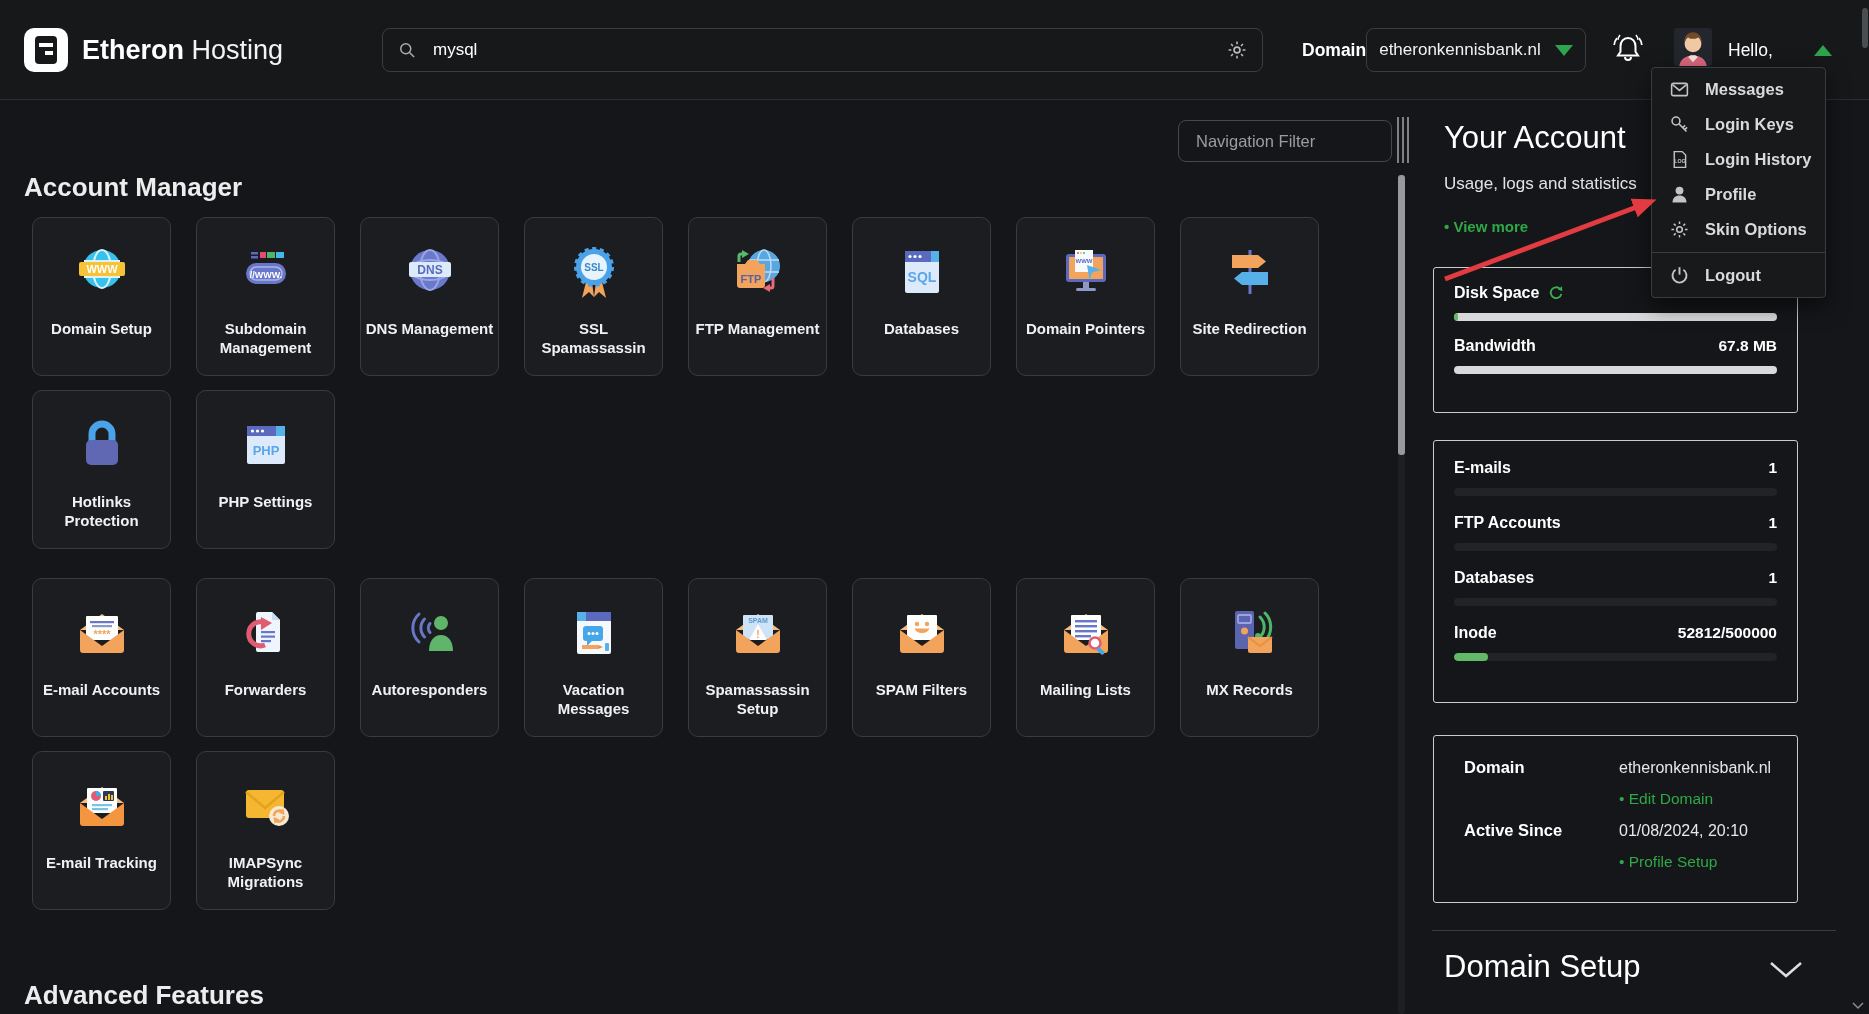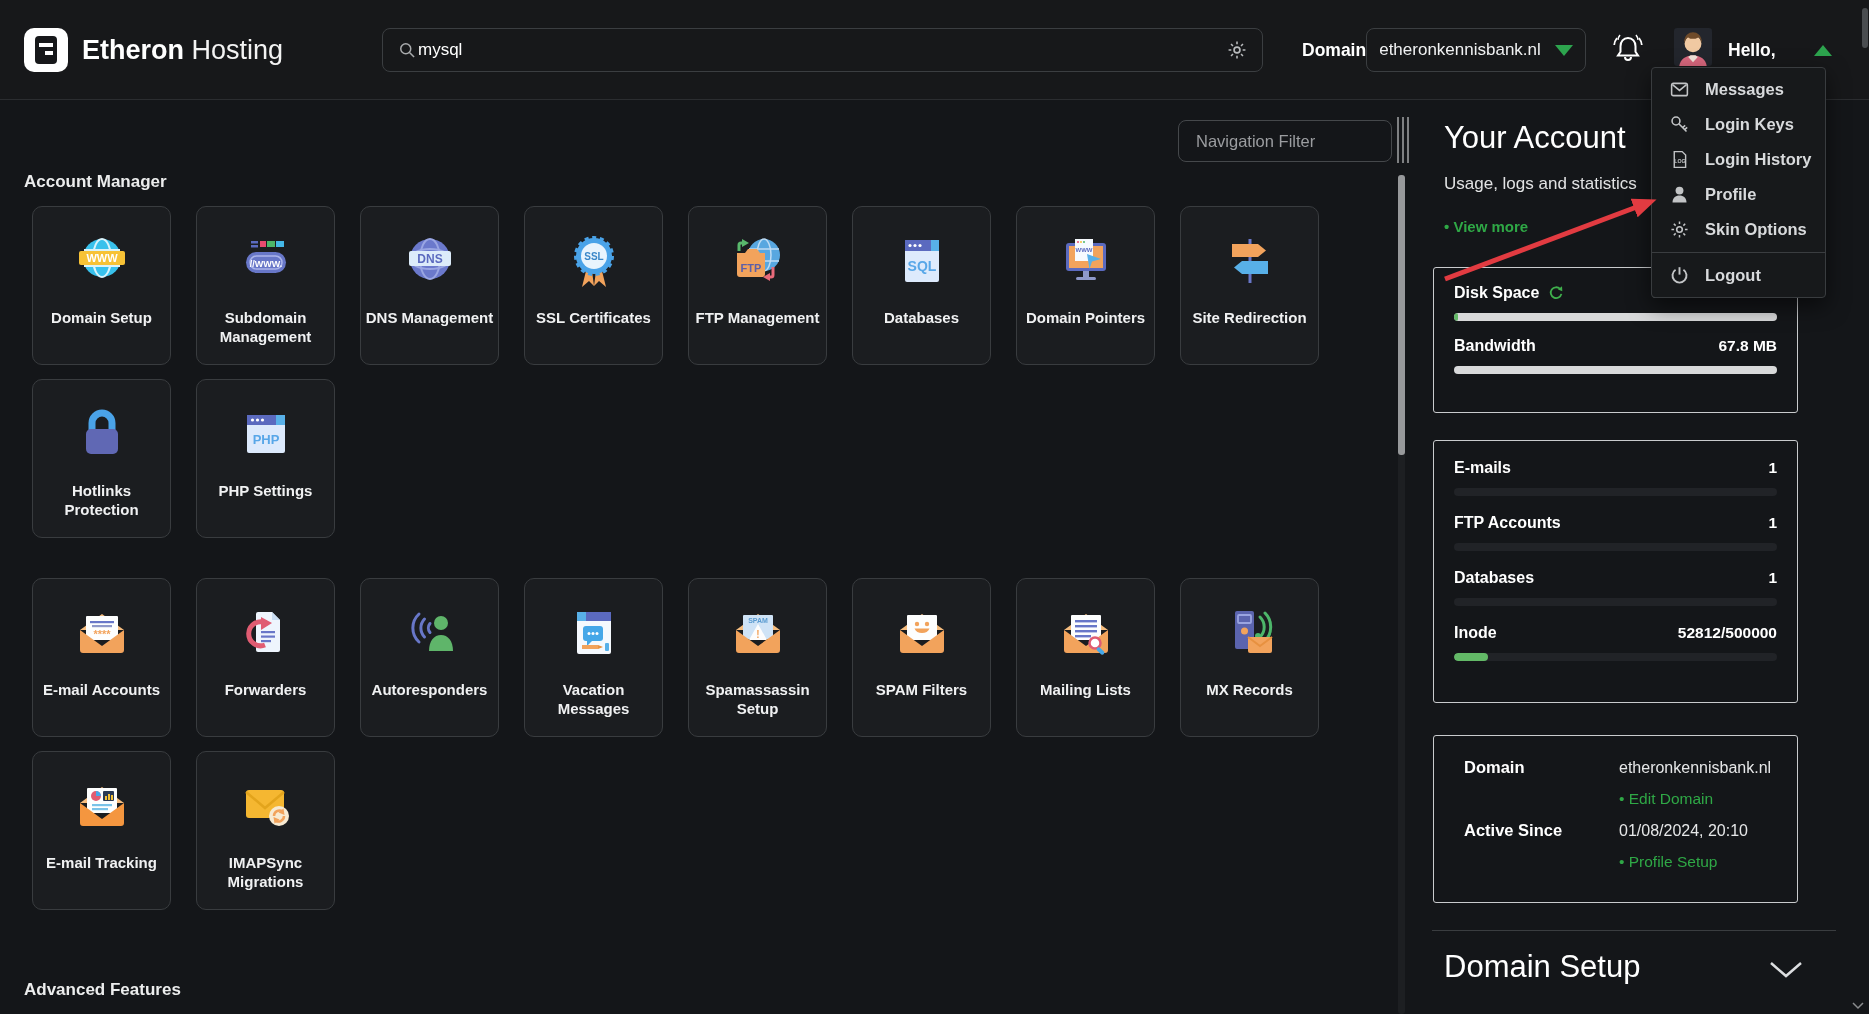--- a/index.html
+++ b/index.html
@@ -20,47 +20,47 @@
     font-family:"Liberation Sans","DejaVu Sans",sans-serif;
     color:#e8e9ea;
     position:relative;
   }
   
   .topbar{position:absolute;left:0;top:0;width:1869px;height:100px;background:var(--topbar-bg);border-bottom:1px solid #2b2d30;z-index:5;}
   .brand{position:absolute;left:24px;top:28px;display:flex;align-items:center;gap:14px;cursor:pointer;}
   .brand-name{font-size:27px;color:#fff;white-space:nowrap;}
   .brand-name b{font-weight:700;}
   .brand-name span{font-weight:400;opacity:.95;}
-  .search-box{position:absolute;left:382px;top:28px;width:881px;height:44px;border:1px solid #3b3e41;border-radius:8px;display:flex;align-items:center;padding:0 14px;gap:1px;}
+  .search-box{position:absolute;left:382px;top:28px;width:881px;height:44px;border:1px solid #3b3e41;border-radius:8px;display:flex;align-items:center;padding:0 14px;gap:16px;}
   .search-box svg{flex:0 0 auto;}
   .search-input{flex:1;background:transparent;border:none;outline:none;color:#fff;font-size:17px;font-family:inherit;}
   .icon-btn{background:none;border:none;color:#b9bbbd;cursor:pointer;display:flex;align-items:center;padding:0;}
   .domain-label{position:absolute;left:1302px;top:0;height:100px;display:flex;align-items:center;font-weight:700;font-size:17.5px;color:#fff;}
   .domain-select{position:absolute;left:1366px;top:28px;width:220px;height:44px;border:1px solid #3b3e41;border-radius:8px;display:flex;align-items:center;justify-content:center;gap:14px;font-size:17px;color:#f0f1f2;cursor:pointer;}
   .caret-down{width:0;height:0;border-left:9px solid transparent;border-right:9px solid transparent;border-top:11px solid var(--caret-green);}
   .caret-up{width:0;height:0;border-left:9px solid transparent;border-right:9px solid transparent;border-bottom:11px solid var(--caret-green);}
   .bell{position:absolute;left:1608px;top:31px;cursor:pointer;}
   .avatar{position:absolute;left:1674px;top:28px;width:38px;height:38px;cursor:pointer;}
-  .greeting{position:absolute;left:1728px;top:0;height:100px;display:flex;align-items:center;font-weight:700;font-size:17.5px;color:#fff;cursor:pointer;}
+  .greeting{position:absolute;left:1728px;top:0;height:100px;display:flex;align-items:center;font-weight:400;font-size:17.5px;color:#fff;cursor:pointer;}
   .user-caret{position:absolute;left:1814px;top:45px;cursor:pointer;}
   
   .user-menu{position:absolute;left:1651px;top:67px;width:175px;background:#17191b;border:1px solid var(--line);border-radius:4px;padding:4px 0;z-index:50;box-shadow:0 8px 22px rgba(0,0,0,.55);}
   .menu-item{display:flex;align-items:center;gap:15px;height:35px;padding-left:17px;font-weight:700;font-size:16.5px;color:#d8dadc;cursor:pointer;}
   .menu-item .mi-icon{color:#c2c4c6;display:flex;width:21px;justify-content:center;}
   .menu-divider{border-top:1px solid #3a3d40;margin:5px 0;}
   
   .content{position:absolute;left:0;top:100px;width:1414px;height:914px;overflow:hidden;}
   .filter-input{position:absolute;left:1178px;top:20px;width:214px;height:42px;background:transparent;border:1px solid #45484b;border-radius:8px;color:#4d7c0f;padding:0 17px;font-size:16.5px;font-family:inherit;outline:none;}
   .filter-input::placeholder{color:#9b9da0;}
   .grip{position:absolute;left:1397px;top:17px;height:46px;display:flex;gap:3px;cursor:col-resize;}
   .grip i{display:block;width:2px;height:46px;background:#7e8082;}
   .vtrack{position:absolute;left:1398px;top:75px;width:7px;height:839px;background:#1d1f22;border-radius:3px;}
   .vthumb{position:absolute;left:0;top:0;width:7px;height:280px;background:#97999b;border-radius:3px;cursor:grab;}
   .section{position:absolute;left:24px;}
-  .section-title{font-size:17px;font-weight:700;color:#eceded;margin:0 0 14px 0;}
+  .section-title{font-size:26px;font-weight:700;color:#eceded;margin:0 0 14px 0;}
   .grid{display:flex;flex-wrap:wrap;gap:14px 25px;width:1320px;margin-left:8px;}
   .tile{width:139px;height:159px;background:var(--tile-bg);border:1px solid var(--line);border-radius:10px;display:flex;flex-direction:column;align-items:center;cursor:pointer;}
   .tile-icon{margin-top:22px;width:64px;height:64px;text-align:right;}
   .tile-label{margin-top:16px;font-size:15px;font-weight:700;text-align:center;line-height:1.25;color:#f0f1f2;padding:0 4px;}
   
   .sidebar{position:absolute;left:1432px;top:100px;width:437px;height:914px;}
   .sb-title{position:absolute;left:12px;top:20px;font-size:31px;font-weight:400;color:#fff;}
   .sb-sub{position:absolute;left:12px;top:74px;font-size:17px;color:#e2e3e4;}
   .view-more{position:absolute;left:12px;top:118px;font-size:15px;font-weight:700;color:var(--accent-green);cursor:pointer;}
   .panel{position:absolute;left:1px;width:365px;border:1px solid var(--panel-border);border-radius:3px;padding:16px 20px;}
@@ -253,21 +253,21 @@
             <div class="tile-label">DNS Management</div>
           </div>
           <div class="tile">
             <span class="tile-icon"><svg viewBox="0 0 64 64">
                 <polygon points="24,42 20,58 27,52 32,57 30,42" fill="#f2a35c"></polygon>
                 <polygon points="40,42 44,58 37,52 32,57 34,42" fill="#f2a35c"></polygon>
                 <circle cx="32" cy="27" r="18" fill="#4aa3e8" stroke="#4aa3e8" stroke-width="4" stroke-dasharray="4 3.5"></circle>
                 <circle cx="32" cy="27" r="13" fill="#e8f4fd"></circle>
                 <text x="32" y="31" font-size="10" font-weight="bold" fill="#3a87c8" text-anchor="middle">SSL</text>
               </svg></span>
-            <div class="tile-label">SSL Certificates</div>
+            <div class="tile-label">SSL Spamassassin</div>
           </div>
           <div class="tile">
             <span class="tile-icon"><svg viewBox="0 0 64 64">
                 <circle cx="38" cy="26" r="16" fill="#58a7e0"></circle>
                 <ellipse cx="38" cy="26" rx="7" ry="16" fill="none" stroke="#bfdcf4" stroke-width="1.5"></ellipse>
                 <path d="M23 20h30M23 32h30" stroke="#bfdcf4" stroke-width="1.5"></path>
                 <path d="M13 22v-6a2 2 0 0 1 2-2h3" fill="none" stroke="#59b86c" stroke-width="3"></path>
                 <polygon points="16,10 23,14 16,18" fill="#59b86c"></polygon>
                 <path d="M11 24h8l3-4h9l3 4h5v21a3 3 0 0 1-3 3H14a3 3 0 0 1-3-3z" fill="#f2a35c"></path>
                 <text x="25" y="43" font-size="11" font-weight="bold" fill="#5b5fa8" text-anchor="middle">FTP</text>

